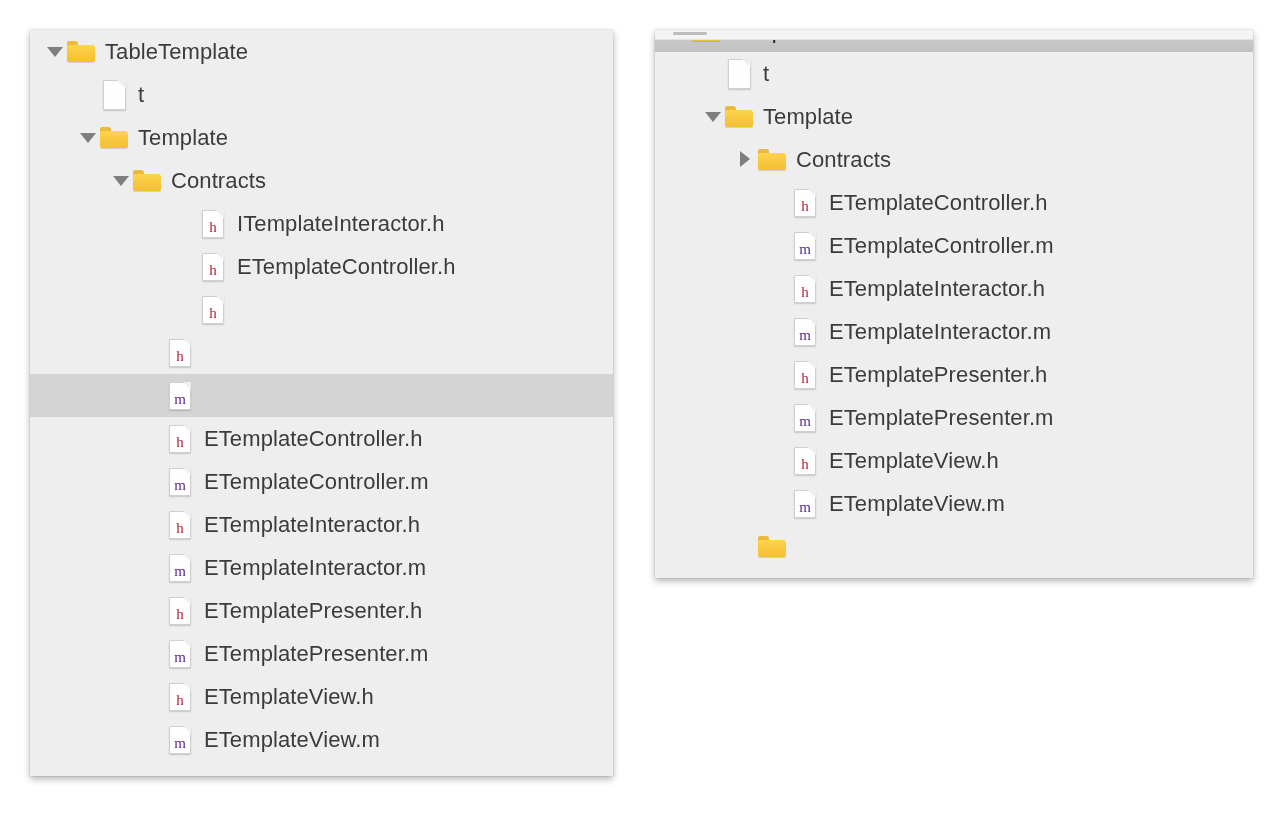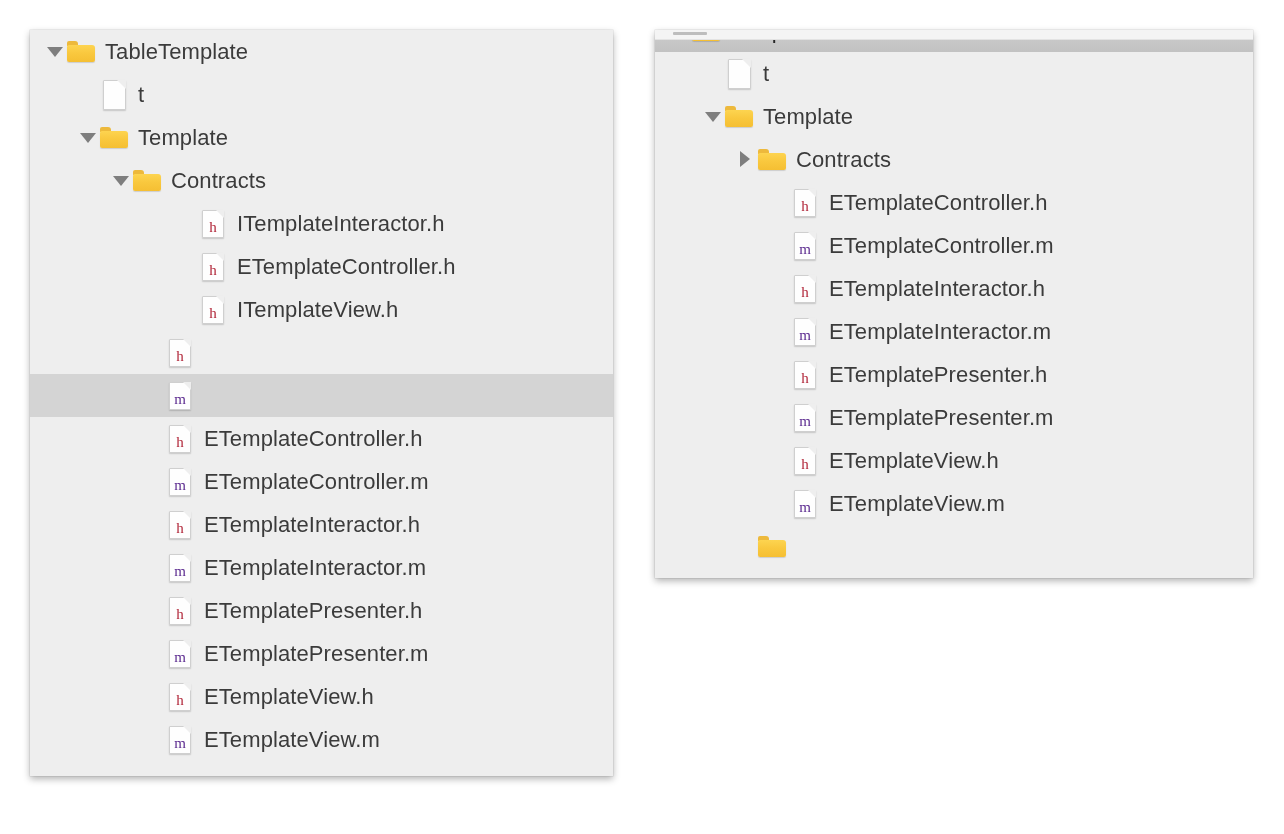--- a/index.html
+++ b/index.html
@@ -261,21 +261,20 @@
         <span class="label">ETemplateController.h</span>
       </div>
       <div class="row">
         <span class="indent" style="width: 146px;"></span>
         <span class="tri none"></span>
         <span class="icon">
           <span class="doc h">
             <span class="glyph">h</span>
           </span>
         </span>
-        <span class="label">ITemplateView.h</span>
       </div>
       <div class="row">
         <span class="indent" style="width: 113px;"></span>
         <span class="tri none"></span>
         <span class="icon">
           <span class="doc h">
             <span class="glyph">h</span>
           </span>
         </span>
       </div>

